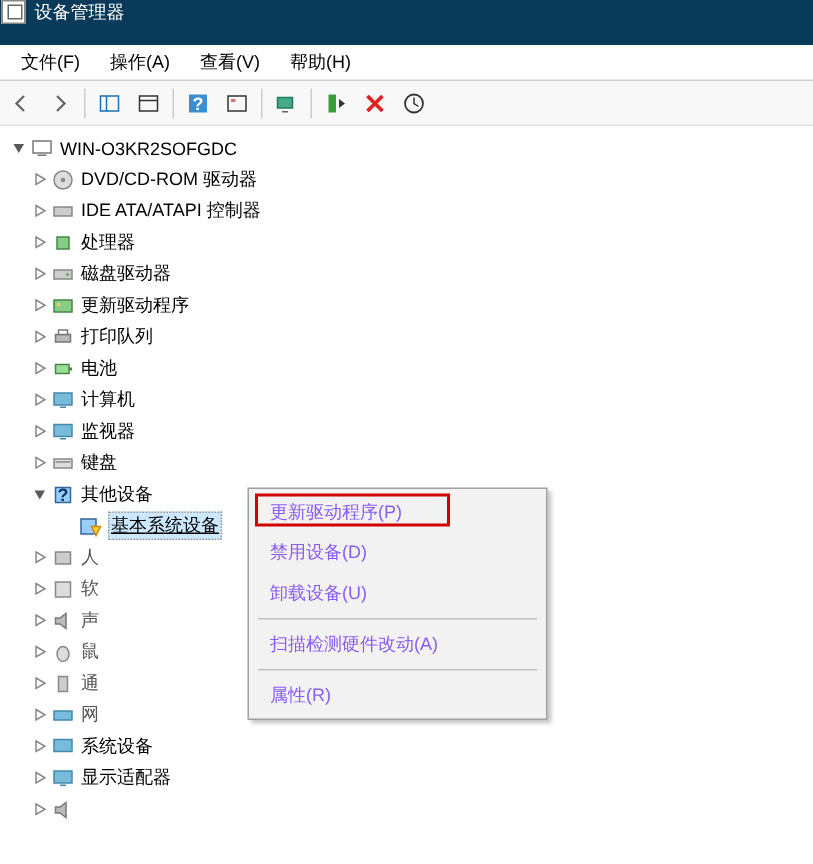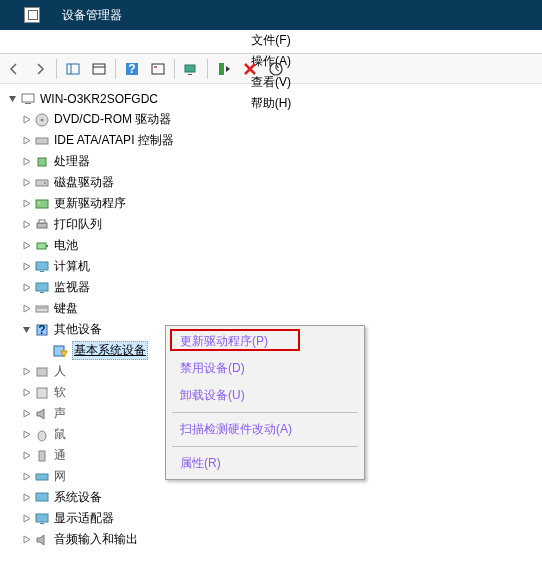--- a/index.html
+++ b/index.html
@@ -1,20 +1,20 @@
 <!DOCTYPE html>
 <html><head>
 <meta charset="utf-8">
 <style>
 * { margin: 0; padding: 0; box-sizing: border-box; font-family: "Microsoft YaHei", "Segoe UI", sans-serif; font-size: 12px; }
 body { width: 542px; height: 576px; background: #fff; overflow: hidden; }
-.titlebar { height: 30px; background: #0a3a5a; color: #fff; display: flex; align-items: center; padding: 0 24px; gap: 16px; }
+.titlebar { height: 30px; background: #0a3a5a; color: #fff; display: flex; align-items: flex-start; padding: 0 1px; }
 .titlebar .icon { width: 16px; height: 16px; margin-right: 6px; background: #fff; border: 1px solid #888; position: relative; }
 .titlebar .icon::after { content:""; position:absolute; left:3px; top:2px; width:8px; height:8px; border:1px solid #666; }
-.menubar { height: 24px; display: flex; align-items: center; padding: 0 4px; border-bottom: 1px solid #d0d0d0; background: #fff; flex-direction: column; }
+.menubar { height: 24px; display: flex; align-items: center; padding: 0 4px; border-bottom: 1px solid #d0d0d0; background: #fff; }
 .menubar span { padding: 2px 10px; color: #000; }
 .toolbar { height: 30px; display: flex; align-items: center; padding: 0 2px; border-bottom: 1px solid #e0e0e0; background: #f8f8f8; gap: 2px; }
 .tbtn { width: 24px; height: 24px; display: flex; align-items: center; justify-content: center; color: #444; position: relative; }
 .tbtn svg { width: 16px; height: 16px; }
 .sep { width: 1px; height: 20px; background: #ccc; margin: 0 2px; }
 .tree { padding: 4px 0 4px 2px; color: #000; position: relative; }
 .row { display: flex; align-items: center; height: 21px; padding-left: 4px; white-space: nowrap; }
 .exp { width: 12px; height: 12px; display: flex; align-items: center; justify-content: center; margin-right: 2px; }
 .exp svg { width: 9px; height: 9px; }
 .nodeicon { width: 16px; height: 16px; margin-right: 4px; display: flex; align-items: center; justify-content: center; }
@@ -415,21 +415,20 @@
     <span class="exp">
         <svg viewBox="0 0 9 9">
           <path d="M2 1 L8 4.5 L2 8 Z" fill="none" stroke="#888"></path>
         </svg>
       </span>
     <span class="nodeicon">
         <svg viewBox="0 0 16 16">
           <path d="M3 6 L6 6 L10 3 L10 13 L6 10 L3 10 Z" fill="#bbb" stroke="#777"></path>
         </svg>
       </span>
-    <span>音频输入和输出</span>
   </div>
 
 </div>
 
 <div class="ctxmenu">
   <div class="mi">更新驱动程序(P)</div>
   <div class="mi">禁用设备(D)</div>
   <div class="mi">卸载设备(U)</div>
   <div class="msep"></div>
   <div class="mi">扫描检测硬件改动(A)</div>

